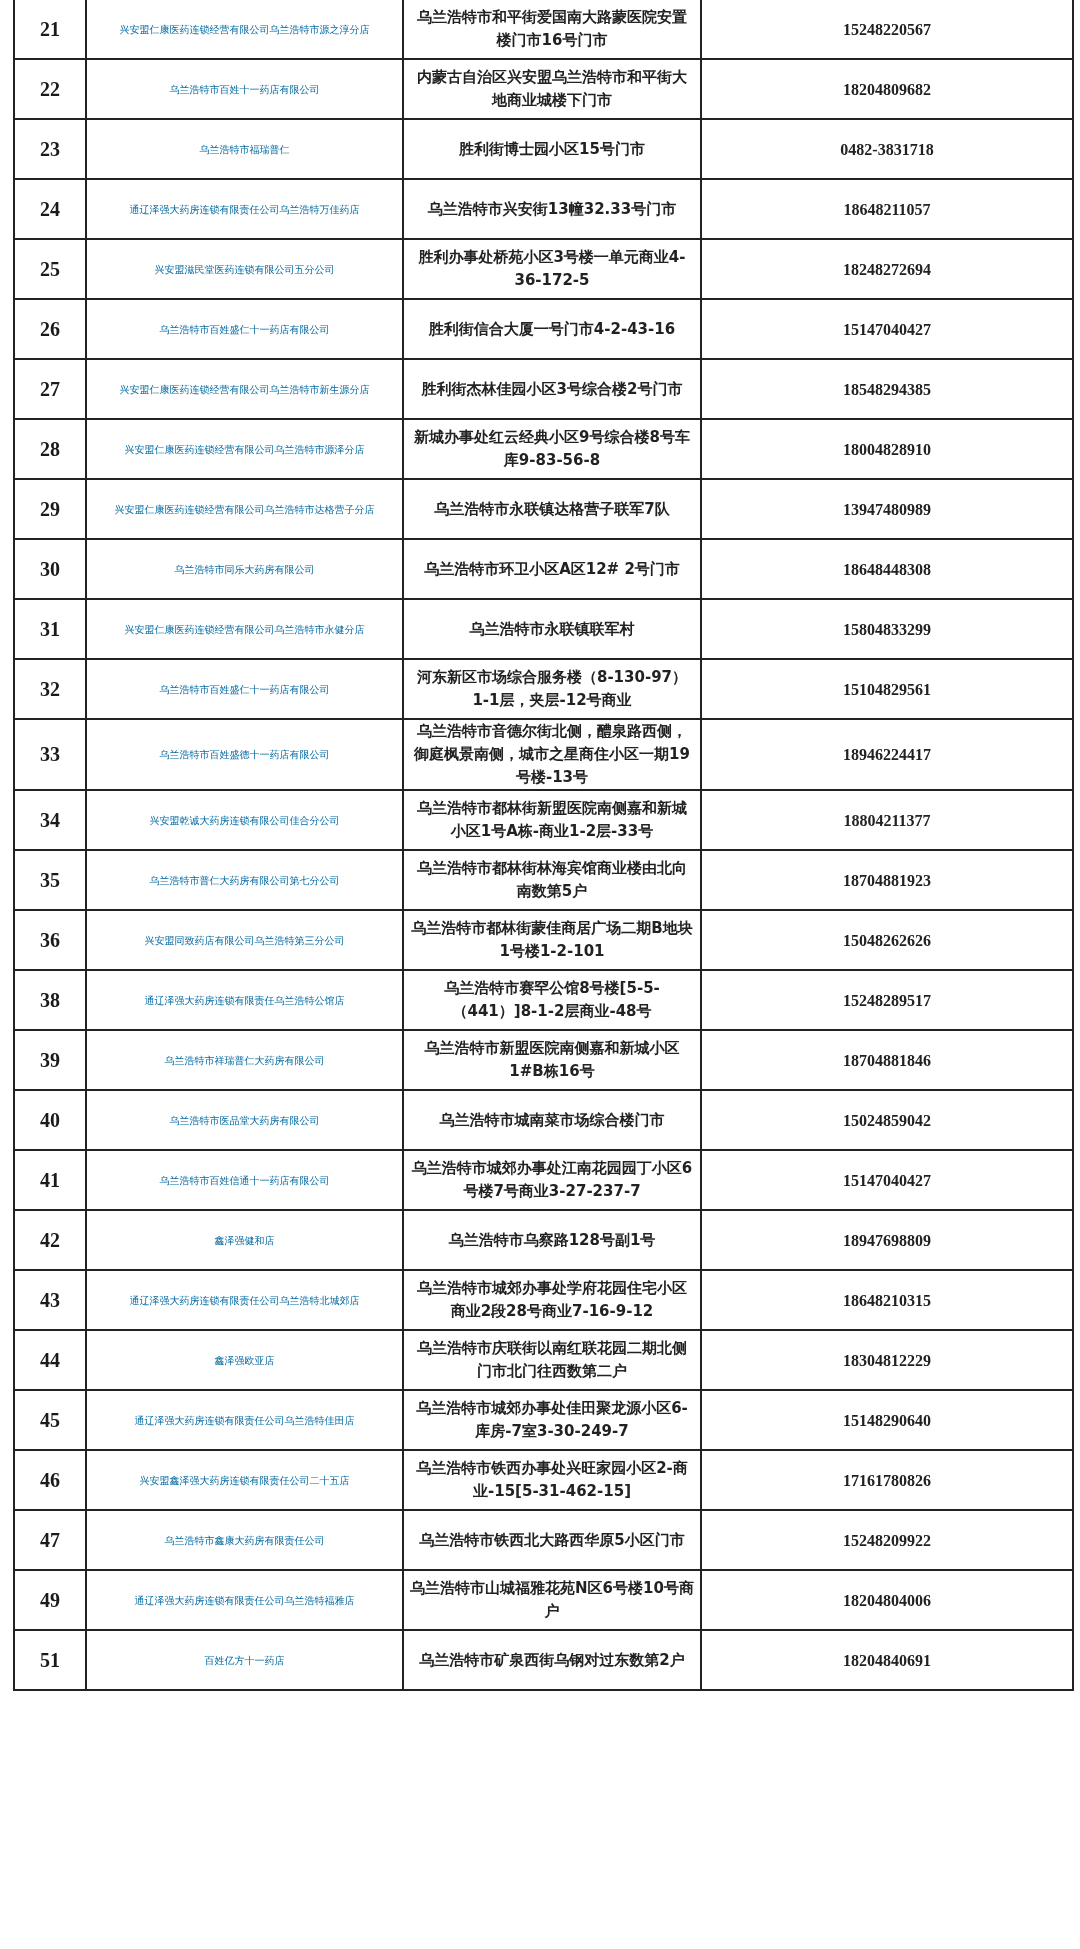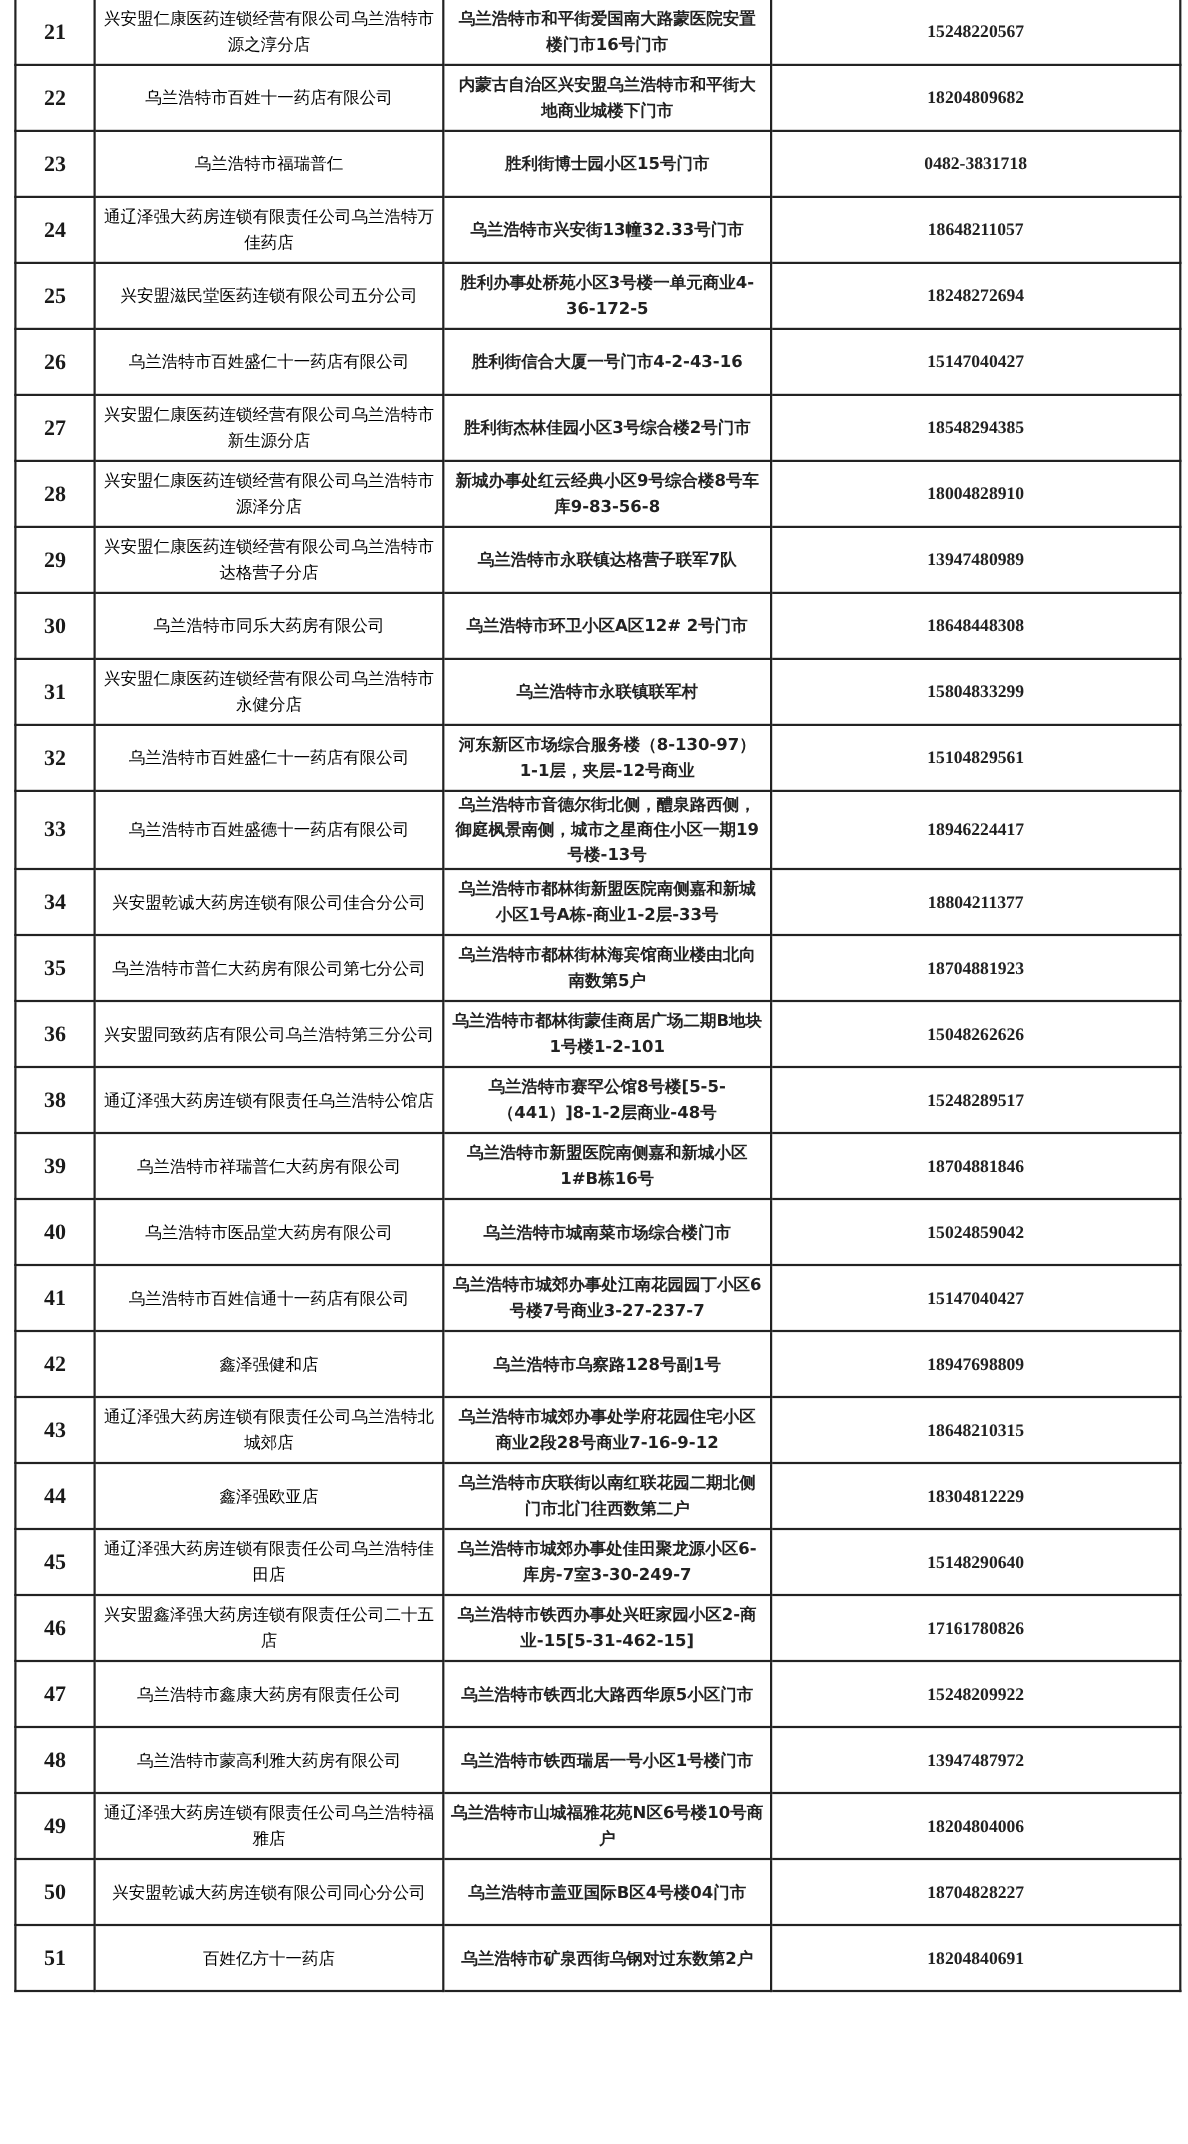--- a/index.html
+++ b/index.html
@@ -36,22 +36,22 @@
       overflow: hidden;
     }
     td.col-no {
       width: 58px;
       font-family: "Liberation Serif", "DejaVu Serif", serif;
       font-weight: bold;
       font-size: 20px;
     }
     td.col-name {
       width: 303px;
-      font-size: 15px;
-      color: #000000;
+      font-size: 10px;
+      color: #0369a1;
     }
     td.col-addr {
       width: 284px;
       font-size: 15px;
       font-weight: bold;
       color: #222222;
       padding: 0 3px;
     }
     td.col-phone {
       font-family: "Liberation Serif", "DejaVu Serif", serif;
@@ -243,40 +243,28 @@
     <td class="col-phone">17161780826</td>
   </tr>
 
   <tr>
     <td class="col-no">47</td>
     <td class="col-name">乌兰浩特市鑫康大药房有限责任公司</td>
     <td class="col-addr">乌兰浩特市铁西北大路西华原5小区门市</td>
     <td class="col-phone">15248209922</td>
   </tr>
 
-  <tr>
-    <td class="col-no">48</td>
-    <td class="col-name">乌兰浩特市蒙高利雅大药房有限公司</td>
-    <td class="col-addr">乌兰浩特市铁西瑞居一号小区1号楼门市</td>
-    <td class="col-phone">13947487972</td>
-  </tr>
 
   <tr>
     <td class="col-no">49</td>
     <td class="col-name">通辽泽强大药房连锁有限责任公司乌兰浩特福雅店</td>
     <td class="col-addr">乌兰浩特市山城福雅花苑N区6号楼10号商户</td>
     <td class="col-phone">18204804006</td>
   </tr>
 
-  <tr>
-    <td class="col-no">50</td>
-    <td class="col-name">兴安盟乾诚大药房连锁有限公司同心分公司</td>
-    <td class="col-addr">乌兰浩特市盖亚国际B区4号楼04门市</td>
-    <td class="col-phone">18704828227</td>
-  </tr>
 
   <tr>
     <td class="col-no">51</td>
     <td class="col-name">百姓亿方十一药店</td>
     <td class="col-addr">乌兰浩特市矿泉西街乌钢对过东数第2户</td>
     <td class="col-phone">18204840691</td>
   </tr>
 </tbody>
   </table>
 </div>

